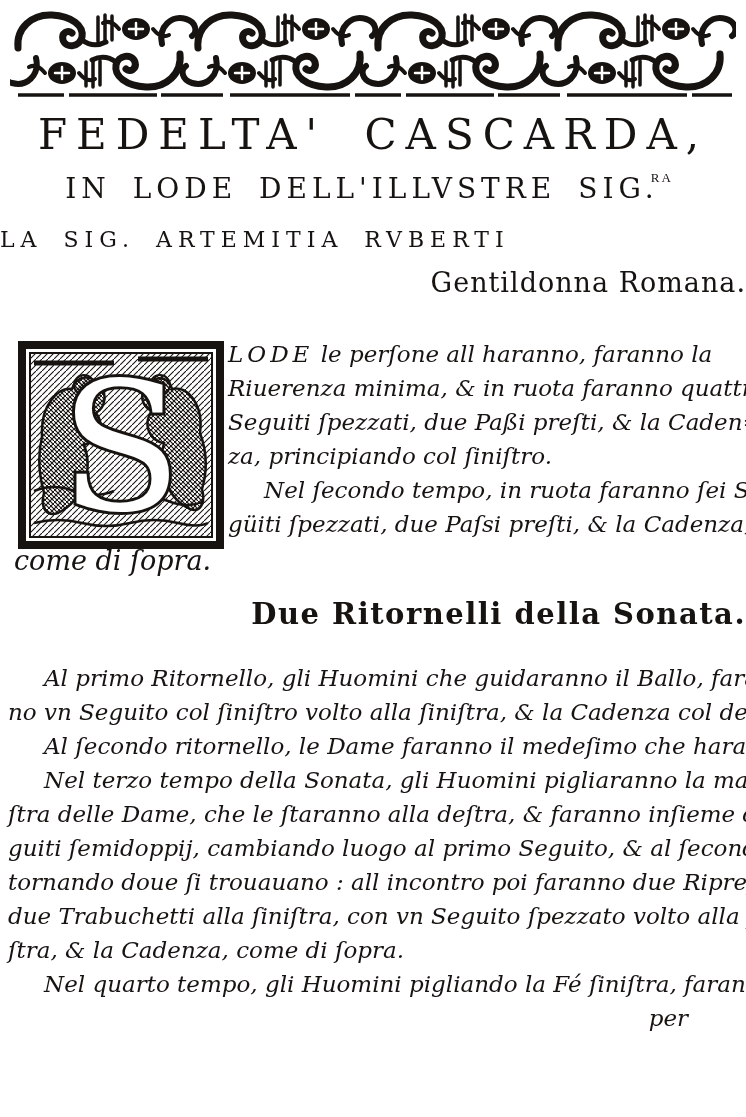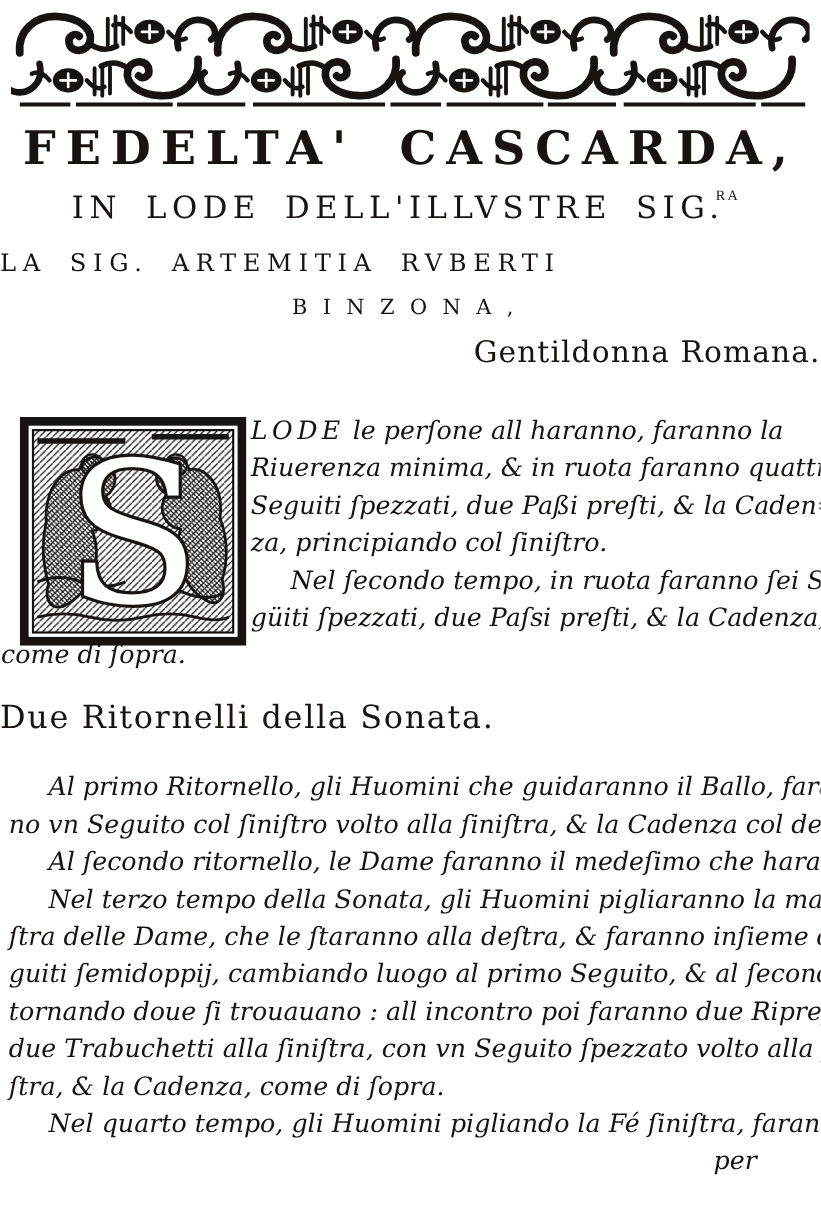--- a/index.html
+++ b/index.html
@@ -13,21 +13,20 @@
   .page{position:relative;width:746px;height:1117px;background:#ffffff;}
 
   .ornament-band{display:block;margin:6px auto 0;width:726px;height:92px;}
 
   .title-main{
     margin:12px 4px 0;
     text-align:center;
     font-size:42px;line-height:50px;
     letter-spacing:9px;word-spacing:16px;
     white-space:nowrap;
-    font-weight:bold;
   }
   .title-dedication{
     margin:8px 0 0;
     text-align:center;
     font-size:28px;line-height:42px;
     letter-spacing:5px;word-spacing:8px;
     white-space:nowrap;
   }
   .title-dedication .sup{
     display:inline-block;
@@ -54,28 +53,29 @@
   .woodcut{position:absolute;left:18px;top:4px;}
   .opening-lines{
     margin-left:228px;
     font-style:italic;
     font-size:23px;line-height:34px;
   }
   .ln{white-space:nowrap;}
   .ln.indent{padding-left:36px;}
   .first-word{letter-spacing:4px;word-spacing:6px;}
   .overflow-line{
-    position:absolute;left:1px;top:208px;
-    font-style:italic;font-size:23px;
+    position:absolute;left:14px;top:208px;
+    font-style:italic;font-size:27px;
   }
 
   .section-heading{
-    margin:18px 0 16px;text-align:left;
+    margin:18px 0 16px;text-align:right;
     font-size:29px;line-height:42px;
     letter-spacing:1.5px;
+    font-weight:bold;
   }
 
   .paragraphs{
     margin:26px 8px 0;
     font-style:italic;
     font-size:23px;line-height:34px;
   }
   .catchword{
     margin:0 58px 0 0;
     text-align:right;
@@ -113,21 +113,20 @@
       <use href="#scroll-unit" x="550" y="2"></use>
     </g>
     <path d="M8,89 H722" stroke="#171310" stroke-width="3.5" stroke-dasharray="46 5 88 4 62 7 120 5"></path>
   </svg>
 
   <div class="title-main">FEDELTA' CASCARDA,</div>
 
   <div class="title-dedication"><span>IN LODE DELL'ILLVSTRE SIG.</span><span class="sup">RA</span></div>
 
   <div class="title-name">LA SIG. ARTEMITIA RVBERTI</div>
-  <div class="title-surname">BINZONA,</div>
   <div class="title-gentildonna">Gentildonna Romana.</div>
 
   <div class="opening-block">
 
     <svg class="woodcut" width="206" height="208" viewBox="0 0 206 208" xmlns="http://www.w3.org/2000/svg" aria-hidden="true">
       <defs>
         <pattern id="xhatch" width="6" height="6" patternUnits="userSpaceOnUse">
           <path d="M0,6 L6,0" stroke="#171310" stroke-width="1.1"></path>
         </pattern>
         <pattern id="dhatch" width="4" height="4" patternUnits="userSpaceOnUse">

